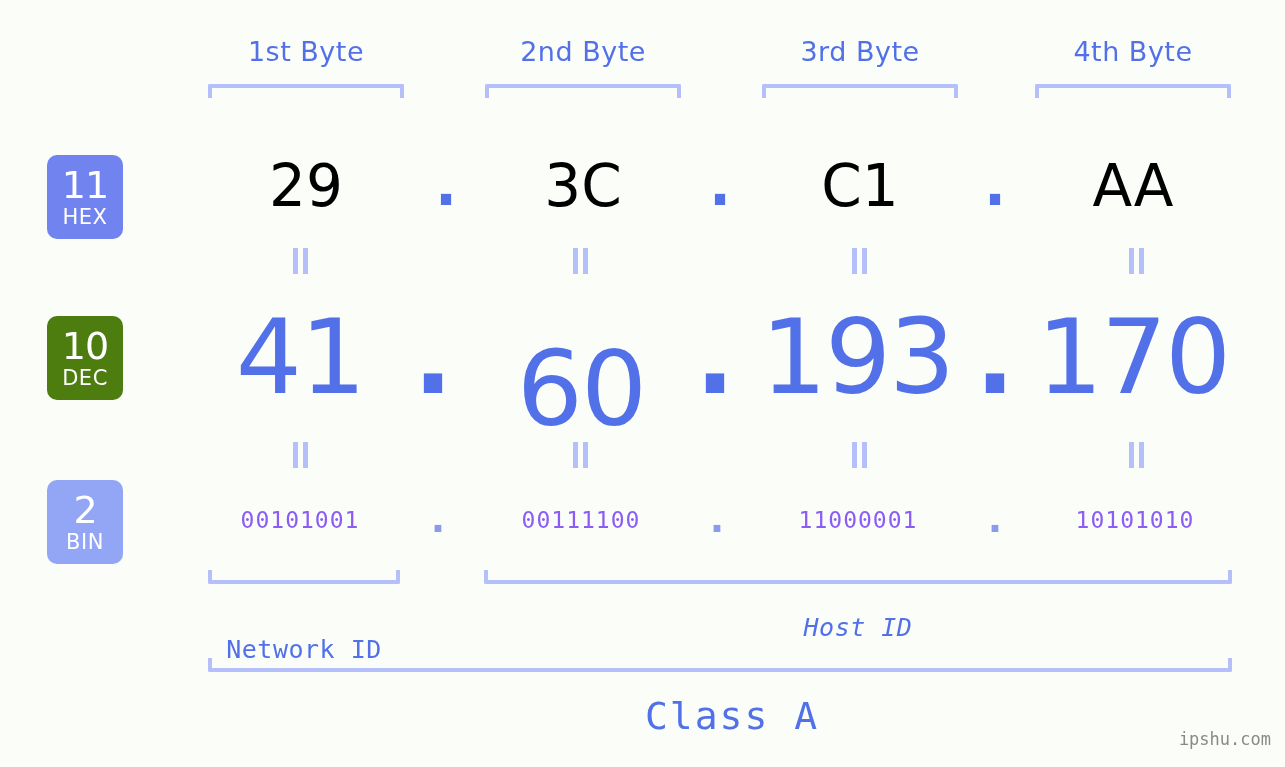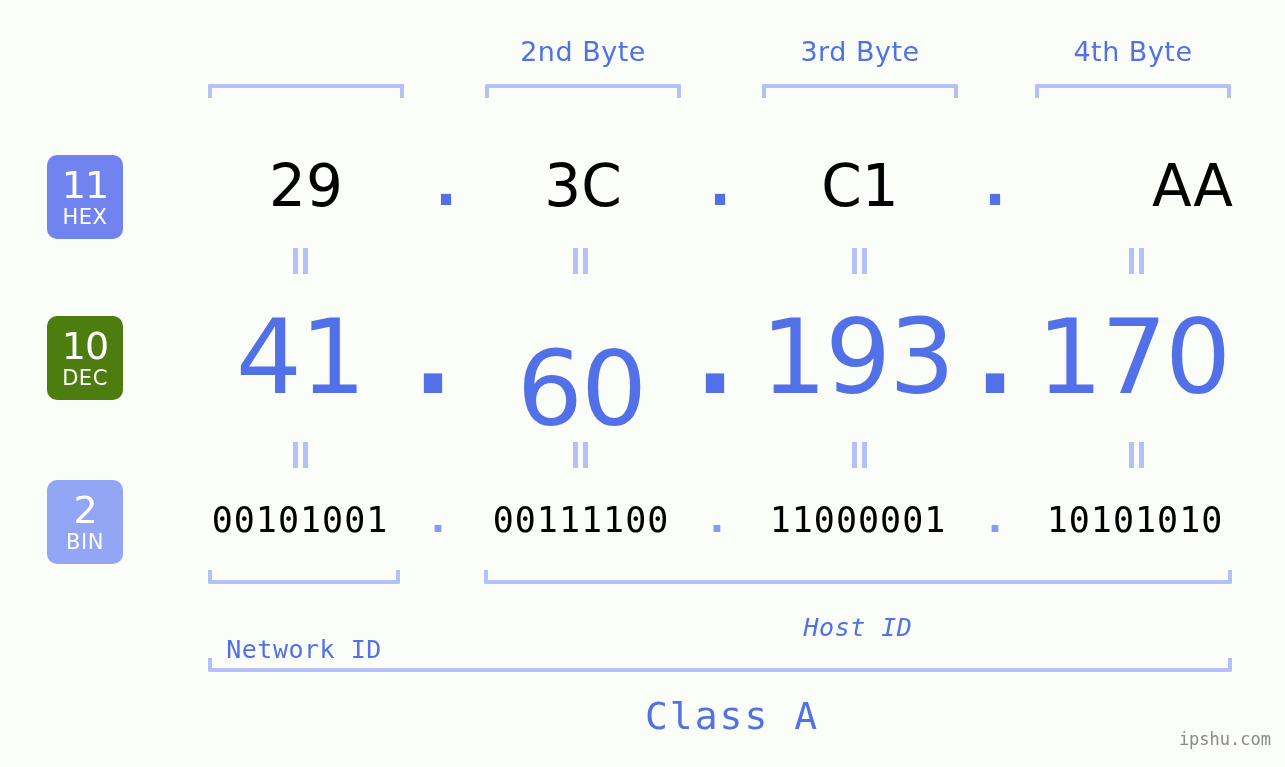--- a/index.html
+++ b/index.html
@@ -128,22 +128,22 @@
   .row-dec .dot {
     color: #5271e8;
     font-size: 104px;
     font-weight: 700;
     line-height: 0.45;
   }
 
   
   .row-bin { top: 520px; }
   .row-bin .cell {
-    color: #000000;
-    font-size: 35px;
+    color: #8b5cf6;
+    font-size: 23px;
     font-family: "DejaVu Sans Mono", monospace;
     letter-spacing: 1px;
   }
   .row-bin .dot {
     color: #8b9aef;
     font-size: 38px;
     font-weight: 700;
     line-height: 0.45;
   }
 
@@ -194,20 +194,21 @@
     font-size: 17px;
     font-family: "DejaVu Sans Mono", monospace;
     letter-spacing: 0px;
   }
 </style>
 </head>
 <body>
 
 <div class="stage">
 
+  <div class="byte-head" style="left:206px; top:36px; width:200px;">1st Byte</div>
   <div class="byte-head" style="left:483px; top:36px; width:200px;">2nd Byte</div>
   <div class="byte-head" style="left:760px; top:36px; width:200px;">3rd Byte</div>
   <div class="byte-head" style="left:1033px; top:36px; width:200px;">4th Byte</div>
 
   <div class="bracket-top" style="left:208px; top:84px; width:196px;"></div>
   <div class="bracket-top" style="left:485px; top:84px; width:196px;"></div>
   <div class="bracket-top" style="left:762px; top:84px; width:196px;"></div>
   <div class="bracket-top" style="left:1035px; top:84px; width:196px;"></div>
 
   <div class="badge badge-hex">
@@ -223,21 +224,21 @@
     <span class="nm">BIN</span>
   </div>
 
   <div class="row row-hex">
     <div class="cell" style="left:206px; width:200px;">29</div>
     <div class="dot" style="left:406px; width:80px;">.</div>
     <div class="cell" style="left:483px; width:200px;">3C</div>
     <div class="dot" style="left:680px; width:80px;">.</div>
     <div class="cell" style="left:760px; width:200px;">C1</div>
     <div class="dot" style="left:955px; width:80px;">.</div>
-    <div class="cell" style="left:1033px; width:200px;text-align:right;">AA</div>
+    <div class="cell" style="left:1033px; width:200px;">AA</div>
   </div>
 
   <div class="eqsep" style="left:300px; top:248px;">
     <i class="a"></i>
       <i class="b"></i>
   </div>
   <div class="eqsep" style="left:580px; top:248px;">
     <i class="a"></i>
       <i class="b"></i>
   </div>

